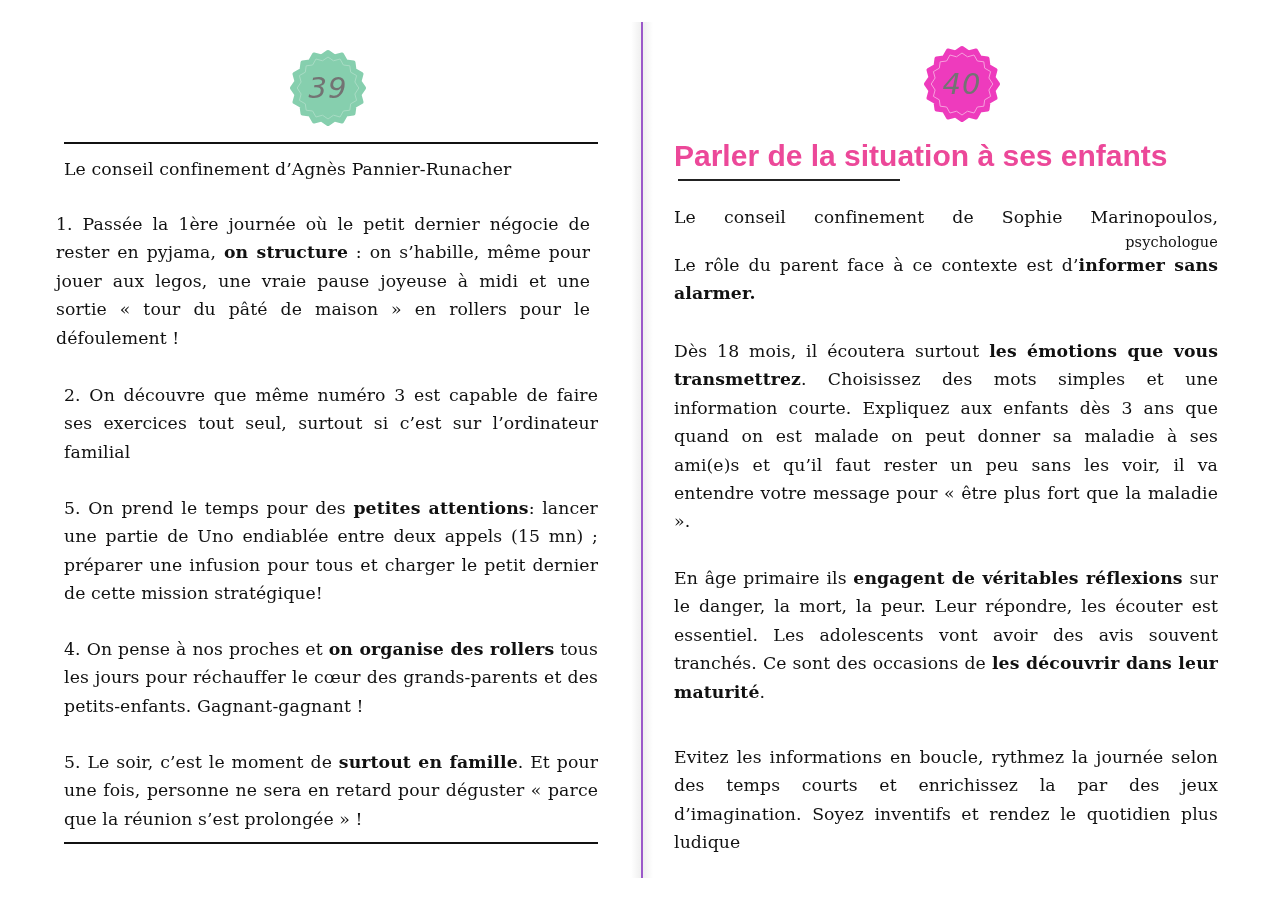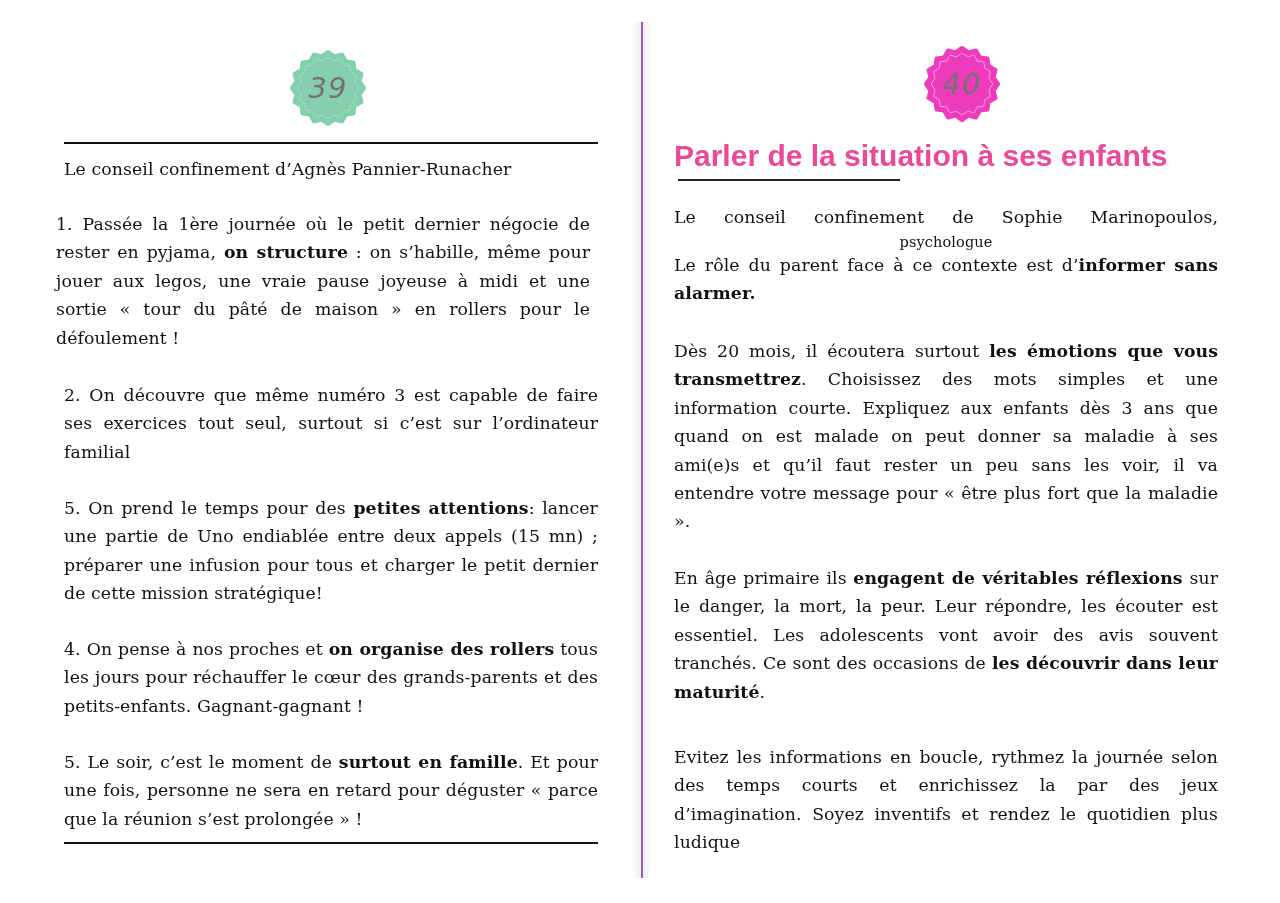--- a/index.html
+++ b/index.html
@@ -26,21 +26,21 @@
   .l-p1 { left:56px; top:210px; width:534px; }
   .l-p2 { left:64px; top:381px; width:534px; }
   .l-p3 { left:64px; top:494px; width:534px; }
   .l-p4 { left:64px; top:635px; width:534px; }
   .l-p5 { left:64px; top:748px; width:534px; }
   .title { position:absolute; left:674px; top:137px; width:560px; margin:0;
      font-family:"Liberation Sans", sans-serif; font-weight:bold; font-size:30px;
      color:#ec4899; line-height:38px; white-space:nowrap; }
   .title-rule { position:absolute; left:678px; top:179px; width:222px; height:1.5px; background:#222; }
   .r-attr { left:674px; top:183px; width:544px;margin-top:20px; }
-  .r-attr .small { font-size:14.5px; display:block; text-align:center; line-height:22px; }
+  .r-attr .small { font-size:14.5px; display:block; text-align:right; line-height:22px; }
   .r-p1 { left:674px; top:251px; width:544px; }
   .r-p2 { left:674px; top:337px; width:544px; }
   .r-p3 { left:674px; top:564px; width:544px; }
   .r-p4 { left:674px; top:735px; width:544px;margin-top:8px; }
   .jl { text-align:justify; text-align-last:left; }
 </style>
 </head>
 <body>
 
 <div class="badge badge-39">
@@ -81,17 +81,17 @@
 <h1 class="title">Parler de la situation à ses enfants</h1>
 <div class="title-rule"></div>
 
 <p class="para text r-attr">
     <span style="display:block;text-align:justify;text-align-last:justify;">Le conseil confinement de Sophie Marinopoulos,</span>
     <span class="small">psychologue</span>
   </p>
 
 <p class="para text r-p1 jl"><span>Le rôle du parent face à ce contexte est d’</span><b>informer sans alarmer.</b></p>
 
-<p class="para text r-p2 jl"><span>Dès 20 mois, il écoutera surtout </span><b>les émotions que vous transmettrez</b><span>. Choisissez des mots simples et une information courte. Expliquez aux enfants dès 3 ans que quand on est malade on peut donner sa maladie à ses ami(e)s et qu’il faut rester un peu sans les voir, il va entendre votre message pour « être plus fort que la maladie ».</span></p>
+<p class="para text r-p2 jl"><span>Dès 18 mois, il écoutera surtout </span><b>les émotions que vous transmettrez</b><span>. Choisissez des mots simples et une information courte. Expliquez aux enfants dès 3 ans que quand on est malade on peut donner sa maladie à ses ami(e)s et qu’il faut rester un peu sans les voir, il va entendre votre message pour « être plus fort que la maladie ».</span></p>
 
 <p class="para text r-p3 jl"><span>En âge primaire ils </span><b>engagent de véritables réflexions</b><span> sur le danger, la mort, la peur. Leur répondre, les écouter est essentiel. Les adolescents vont avoir des avis souvent tranchés. Ce sont des occasions de </span><b>les découvrir dans leur maturité</b><span>.</span></p>
 
 <p class="para text r-p4 jl"><span>Evitez les informations en boucle, rythmez la journée selon des temps courts et enrichissez la par des jeux d’imagination. Soyez inventifs et rendez le quotidien plus ludique</span></p>
 
 </body></html>

